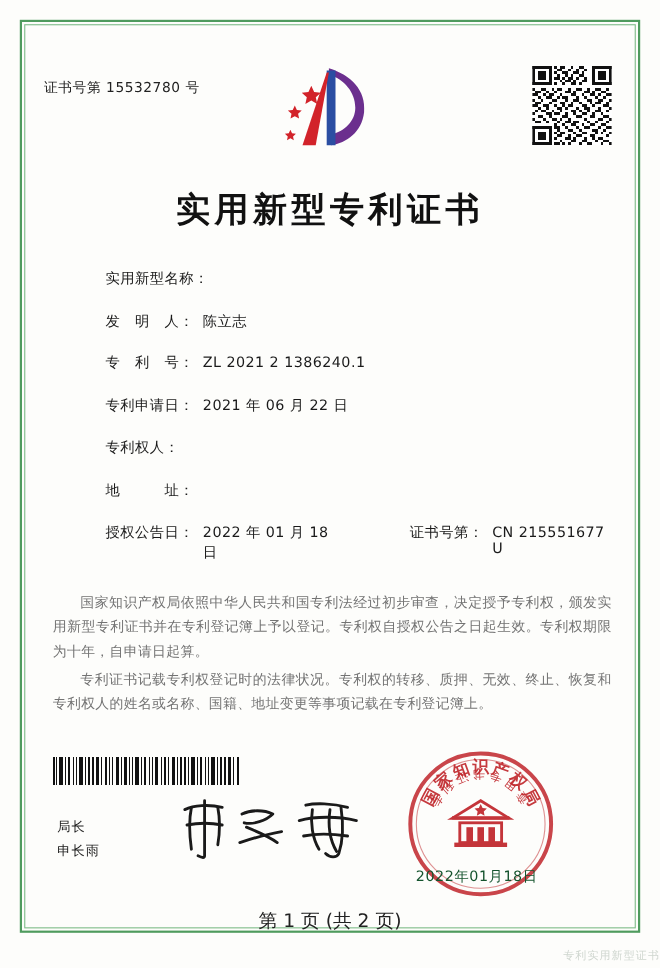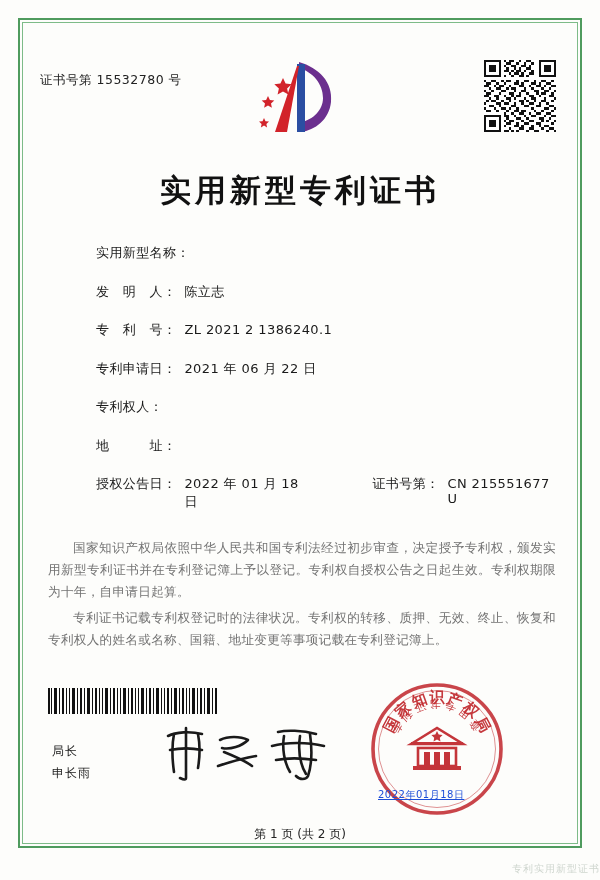--- a/index.html
+++ b/index.html
@@ -164,34 +164,33 @@
     position: absolute;
     left: 366px;
     top: 678px;
     width: 142px;
     height: 142px;
   }
   .seal-date {
     position: absolute;
     left: 378px;
     top: 788px;
-    font-size: 10px;
-    color: #1d4ed8;
+    font-size: 13px;
+    color: #14532d;
     letter-spacing: 0.5px;
-    text-decoration: underline;
   }
 
   
   .page-no {
     position: absolute;
     left: 0;
     top: 826px;
     width: 600px;
     text-align: center;
-    font-size: 12px;
+    font-size: 17px;
     color: #222;
   }
   .bottom-faint {
     position: absolute;
     left: 0;
     top: 862px;
     width: 600px;
     text-align: right;
     font-size: 10px;
     color: #cfd6cf;

